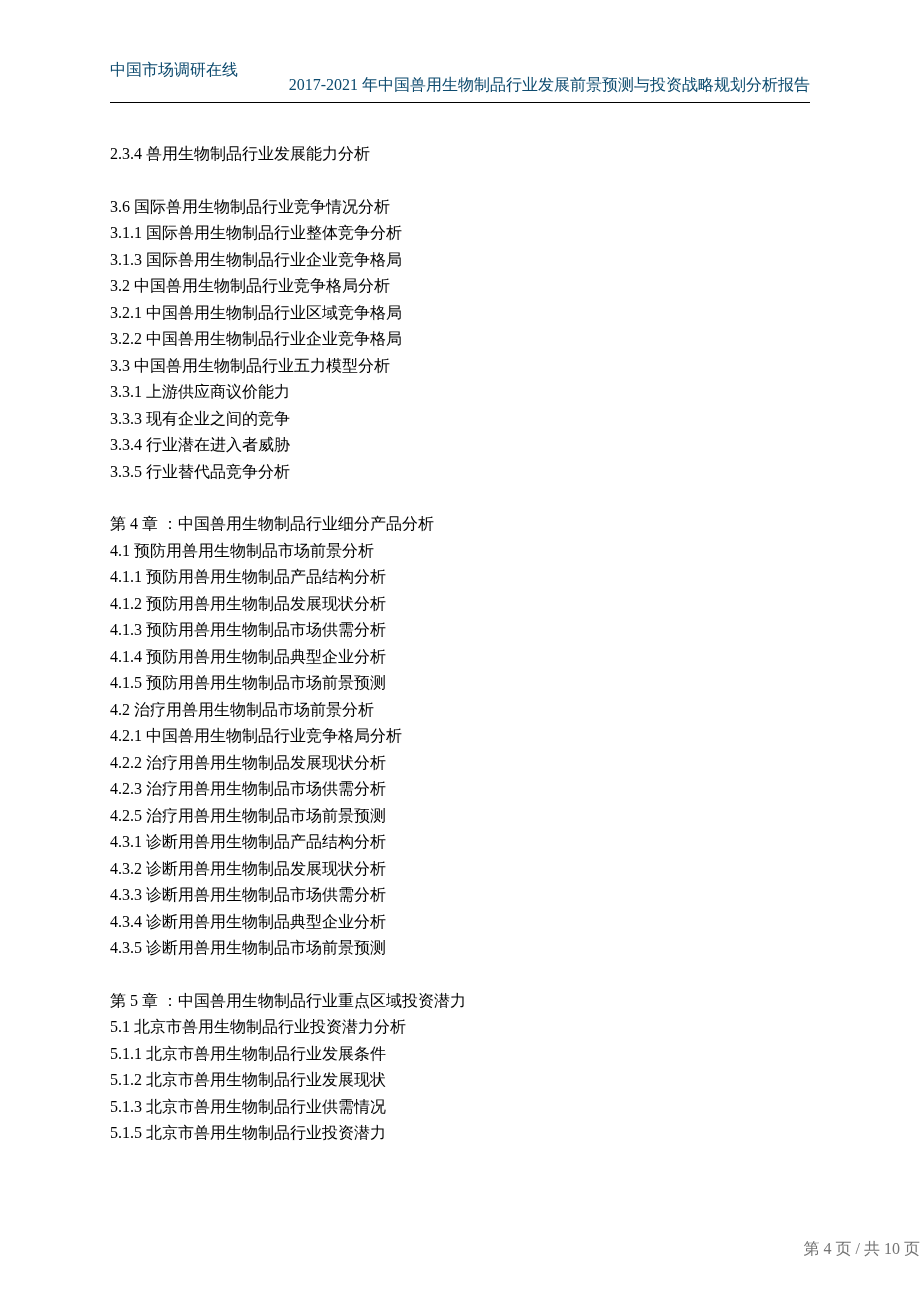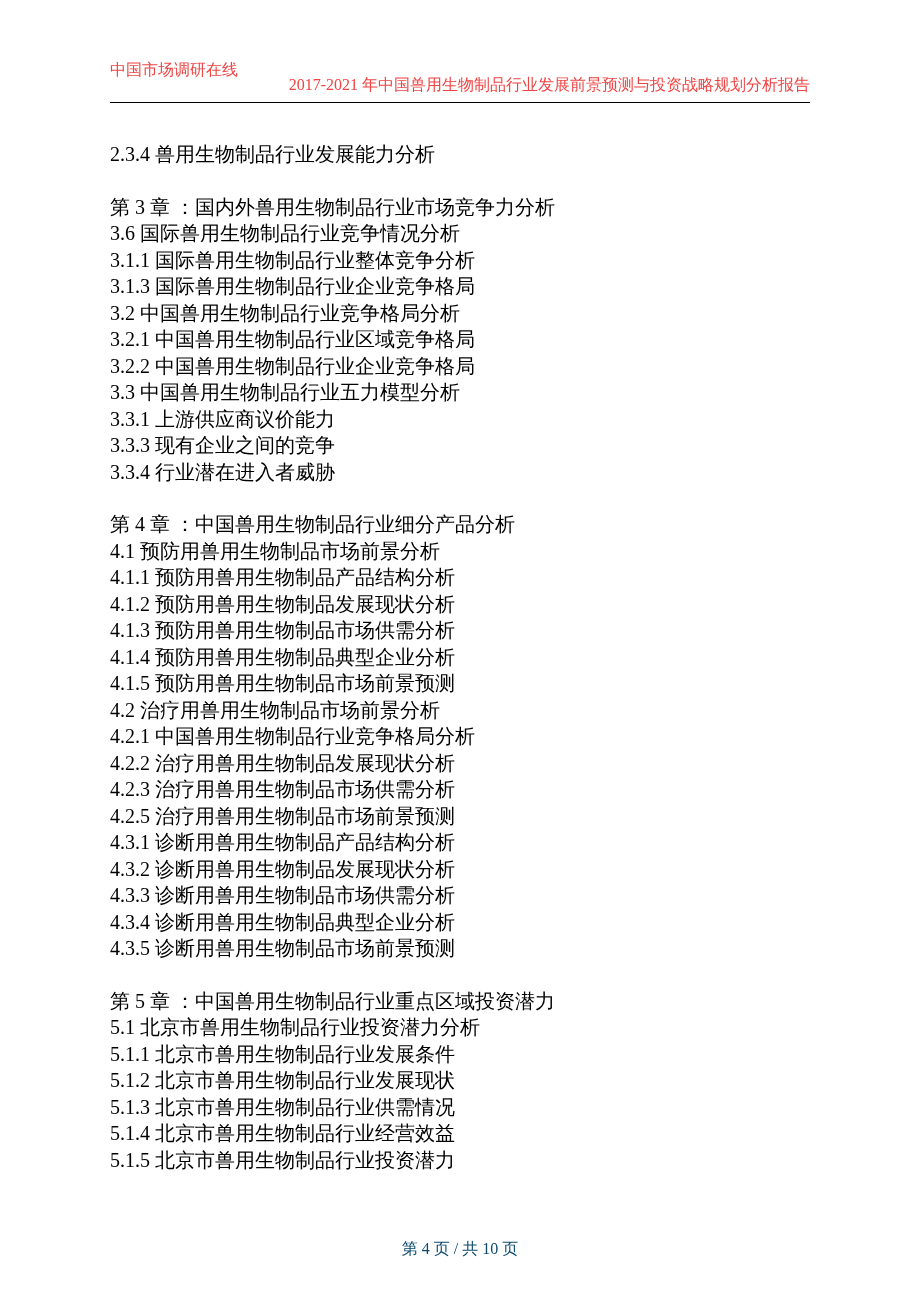--- a/index.html
+++ b/index.html
@@ -12,80 +12,80 @@
   .page {
     width: 920px;
     height: 1302px;
     padding: 60px 110px 40px 110px;
     box-sizing: border-box;
     position: relative;
   }
   .header-line {
     display: flex;
     font-size: 16px;
-    color: #ef4444;
+    color: #0c4a6e;
     padding-bottom: 6px;
     border-bottom: 1px solid #000;
     margin-bottom: 38px;
     white-space: nowrap;
   }
   .header-left {
     flex: 0 0 auto;
   }
   .header-right {
     flex: 1;
     text-align: right;
     margin-top: 15px;
   }
   .content {
-    font-size: 20px;
+    font-size: 16px;
     line-height: 26.5px;
     color: #000;
   }
   .toc-line {
     white-space: nowrap;
   }
   .spacer {
     height: 26px;
   }
   .footer {
     position: absolute;
     bottom: 42px;
     left: 0;
     right: 0;
-    text-align: center;
+    text-align: right;
     font-size: 16px;
-    color: #0c4a6e;
+    color: #737373;
     font-family: "SimSun", "宋体", serif;
   }
 </style>
 </head>
 <body>
 
 <div class="page">
 
   <div class="header-line">
     <span class="header-left">中国市场调研在线</span>
     <span class="header-right">2017-2021 年中国兽用生物制品行业发展前景预测与投资战略规划分析报告</span>
   </div>
 
   <div class="content" id="toc-container">
       <div class="toc-line">2.3.4 兽用生物制品行业发展能力分析</div>
       <div class="spacer"></div>
-      <div class="toc-line">第 3 章 ：国内外兽用生物制品行业市场竞争力分析</div>
       <div class="toc-line">3.6 国际兽用生物制品行业竞争情况分析</div>
       <div class="toc-line">3.1.1 国际兽用生物制品行业整体竞争分析</div>
       <div class="toc-line">3.1.3 国际兽用生物制品行业企业竞争格局</div>
       <div class="toc-line">3.2 中国兽用生物制品行业竞争格局分析</div>
       <div class="toc-line">3.2.1 中国兽用生物制品行业区域竞争格局</div>
       <div class="toc-line">3.2.2 中国兽用生物制品行业企业竞争格局</div>
       <div class="toc-line">3.3 中国兽用生物制品行业五力模型分析</div>
       <div class="toc-line">3.3.1 上游供应商议价能力</div>
       <div class="toc-line">3.3.3 现有企业之间的竞争</div>
       <div class="toc-line">3.3.4 行业潜在进入者威胁</div>
+      <div class="toc-line">3.3.5 行业替代品竞争分析</div>
       <div class="spacer"></div>
       <div class="toc-line">第 4 章 ：中国兽用生物制品行业细分产品分析</div>
       <div class="toc-line">4.1 预防用兽用生物制品市场前景分析</div>
       <div class="toc-line">4.1.1 预防用兽用生物制品产品结构分析</div>
       <div class="toc-line">4.1.2 预防用兽用生物制品发展现状分析</div>
       <div class="toc-line">4.1.3 预防用兽用生物制品市场供需分析</div>
       <div class="toc-line">4.1.4 预防用兽用生物制品典型企业分析</div>
       <div class="toc-line">4.1.5 预防用兽用生物制品市场前景预测</div>
       <div class="toc-line">4.2 治疗用兽用生物制品市场前景分析</div>
       <div class="toc-line">4.2.1 中国兽用生物制品行业竞争格局分析</div>
@@ -96,21 +96,20 @@
       <div class="toc-line">4.3.2 诊断用兽用生物制品发展现状分析</div>
       <div class="toc-line">4.3.3 诊断用兽用生物制品市场供需分析</div>
       <div class="toc-line">4.3.4 诊断用兽用生物制品典型企业分析</div>
       <div class="toc-line">4.3.5 诊断用兽用生物制品市场前景预测</div>
       <div class="spacer"></div>
       <div class="toc-line">第 5 章 ：中国兽用生物制品行业重点区域投资潜力</div>
       <div class="toc-line">5.1 北京市兽用生物制品行业投资潜力分析</div>
       <div class="toc-line">5.1.1 北京市兽用生物制品行业发展条件</div>
       <div class="toc-line">5.1.2 北京市兽用生物制品行业发展现状</div>
       <div class="toc-line">5.1.3 北京市兽用生物制品行业供需情况</div>
-      <div class="toc-line">5.1.4 北京市兽用生物制品行业经营效益</div>
       <div class="toc-line">5.1.5 北京市兽用生物制品行业投资潜力</div>
     </div>
 
   <div class="footer">
     <span>第 </span><span>4</span><span> 页 / 共 </span><span>10</span><span> 页</span>
   </div>
 
 </div>
 
 </body></html>

